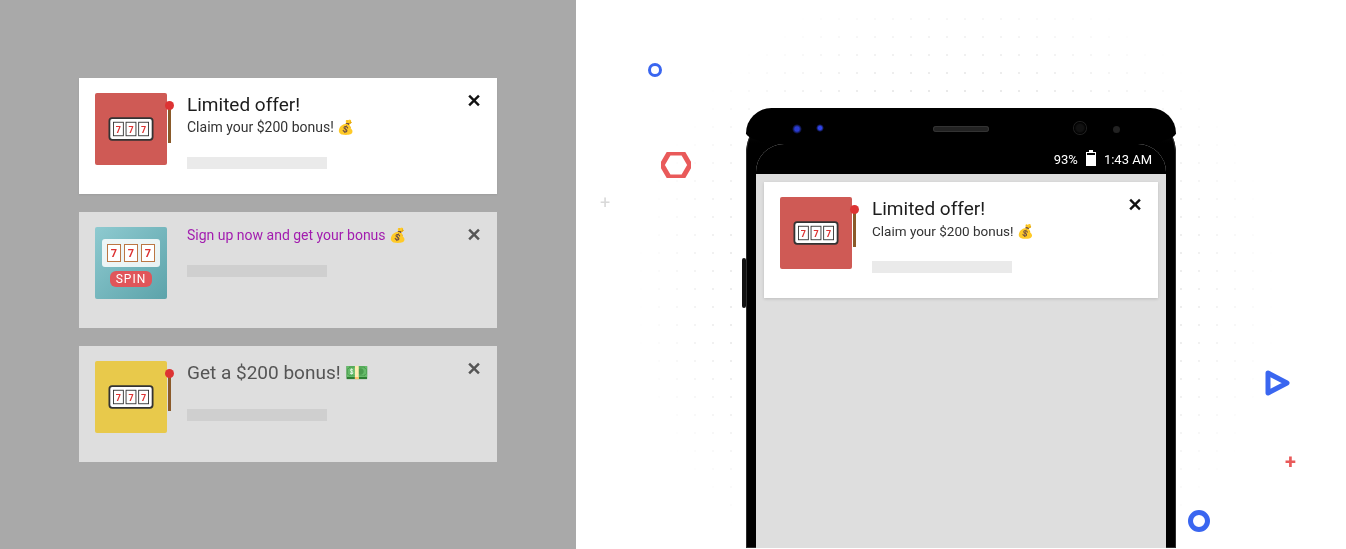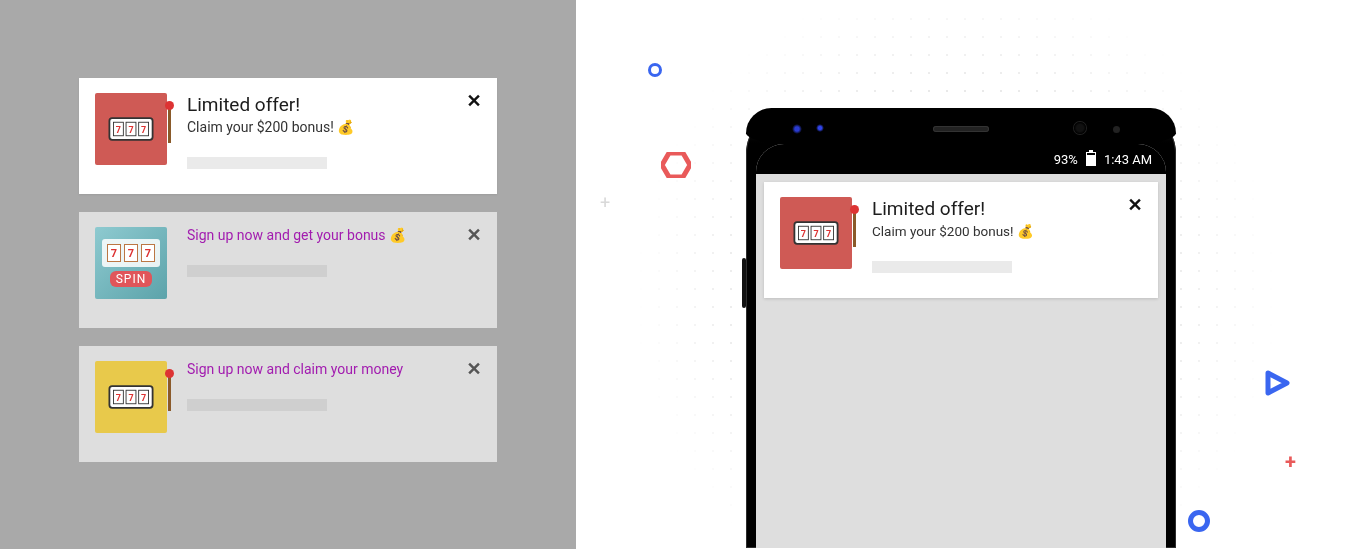--- a/index.html
+++ b/index.html
@@ -241,21 +241,21 @@
     <div class="notif-card dim">
       <div class="notif-icon ico-yellow">
         <div class="slot-box">
           <div class="reel">7</div>
           <div class="reel">7</div>
           <div class="reel">7</div>
         </div>
         <div class="lever"></div>
       </div>
       <div class="notif-body">
-        <div class="notif-sub">Sign up now and claim your money</div>
+        <div class="notif-title">Get a $200 bonus! 💵</div>
         <div class="notif-placeholder"></div>
       </div>
       <div class="notif-close">✕</div>
     </div>
 
   </div>
 
   <div class="right-panel">
     <div class="dots"></div>
 

